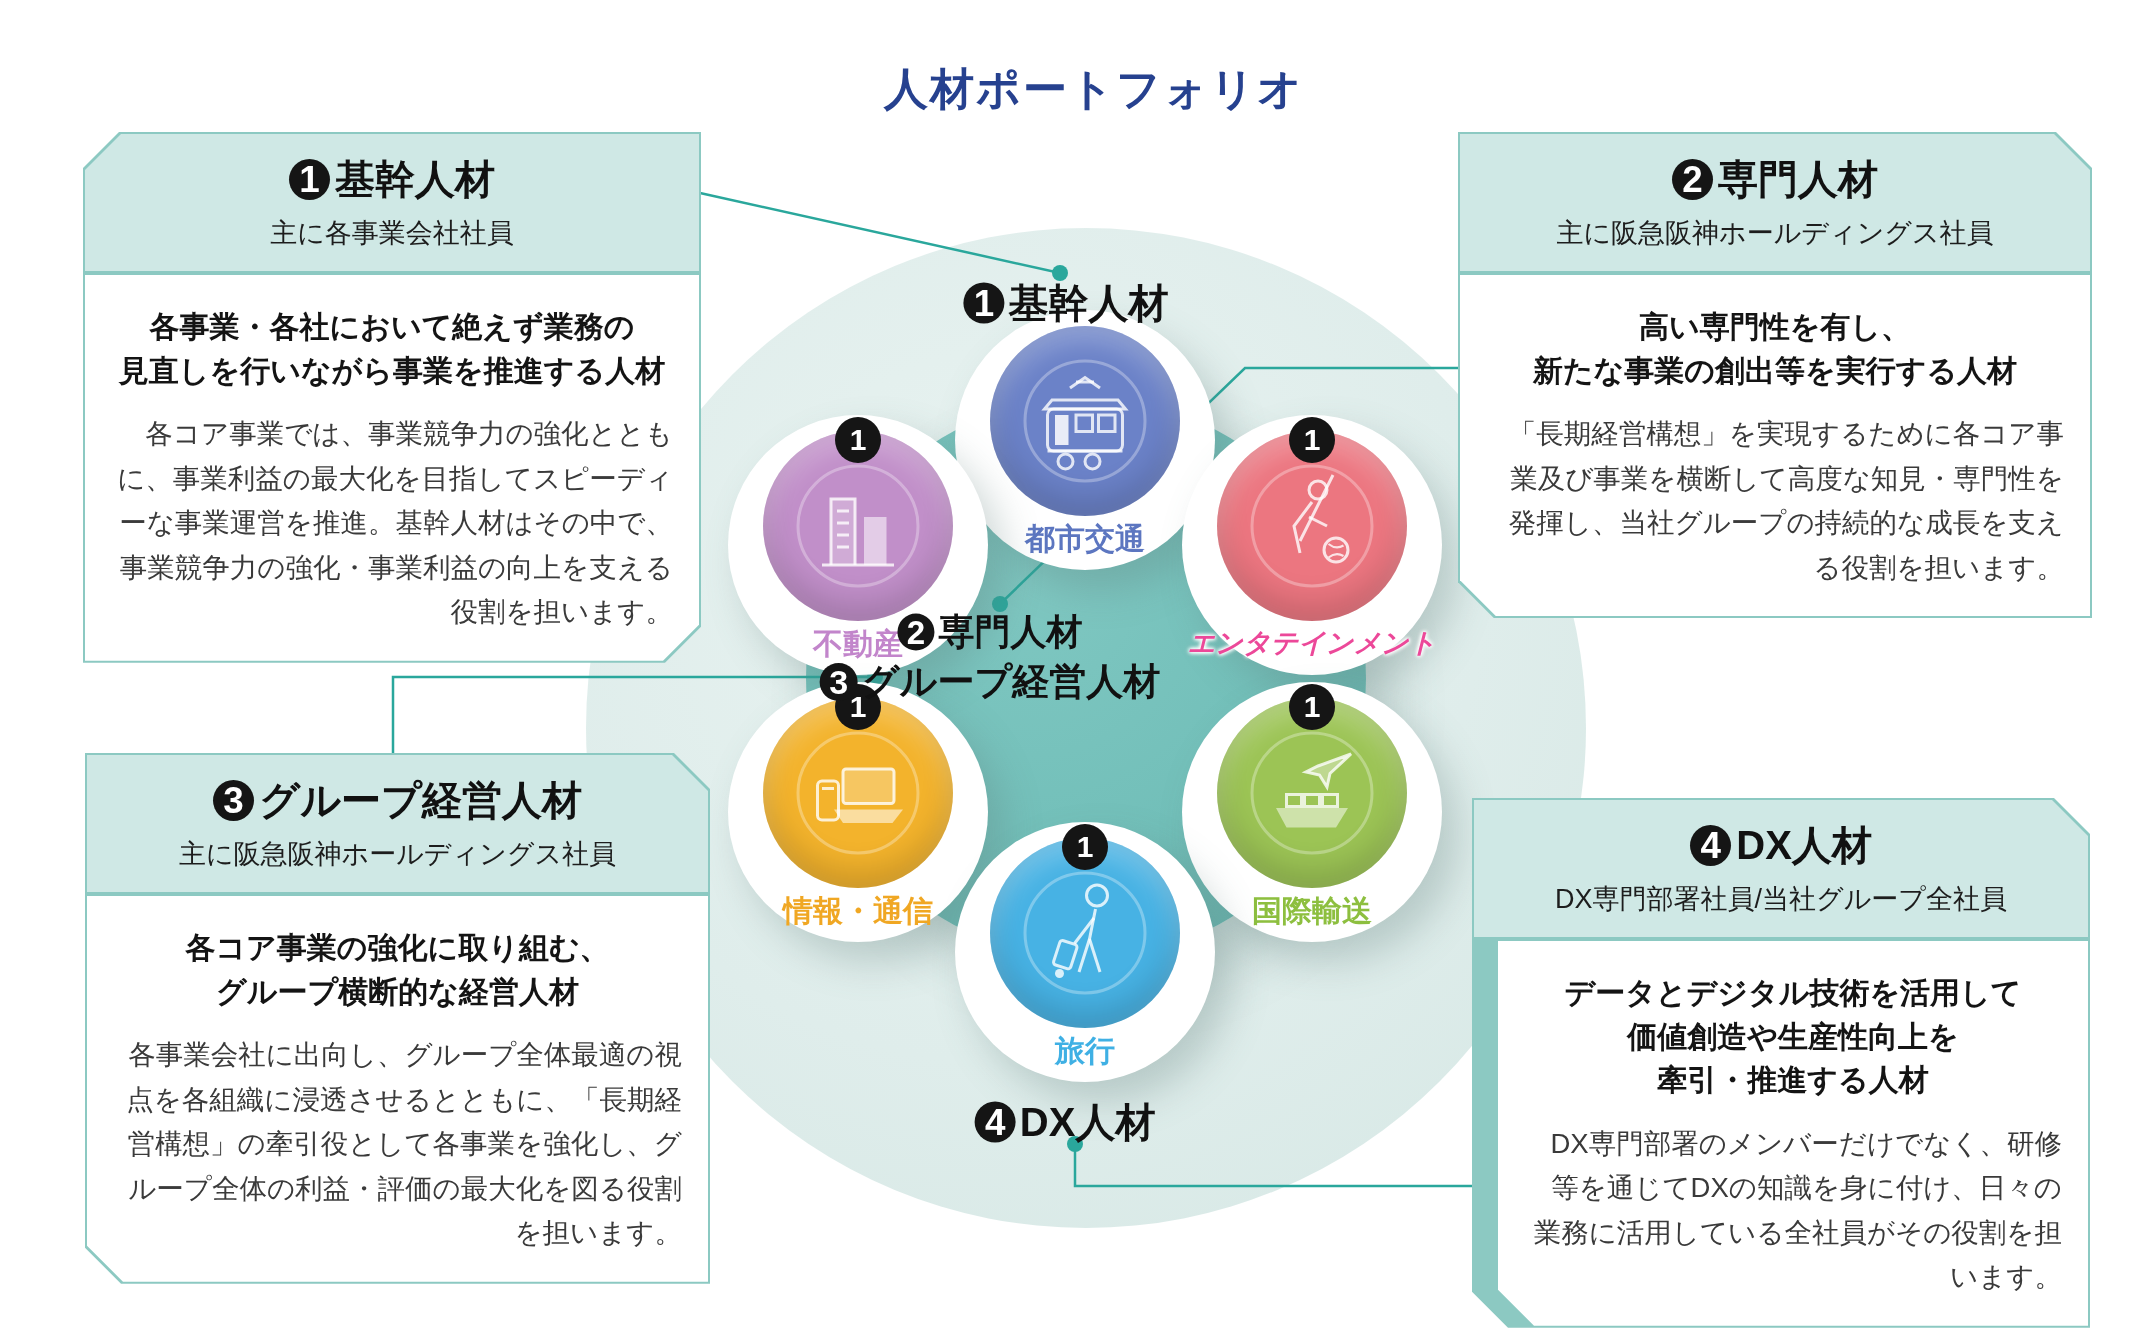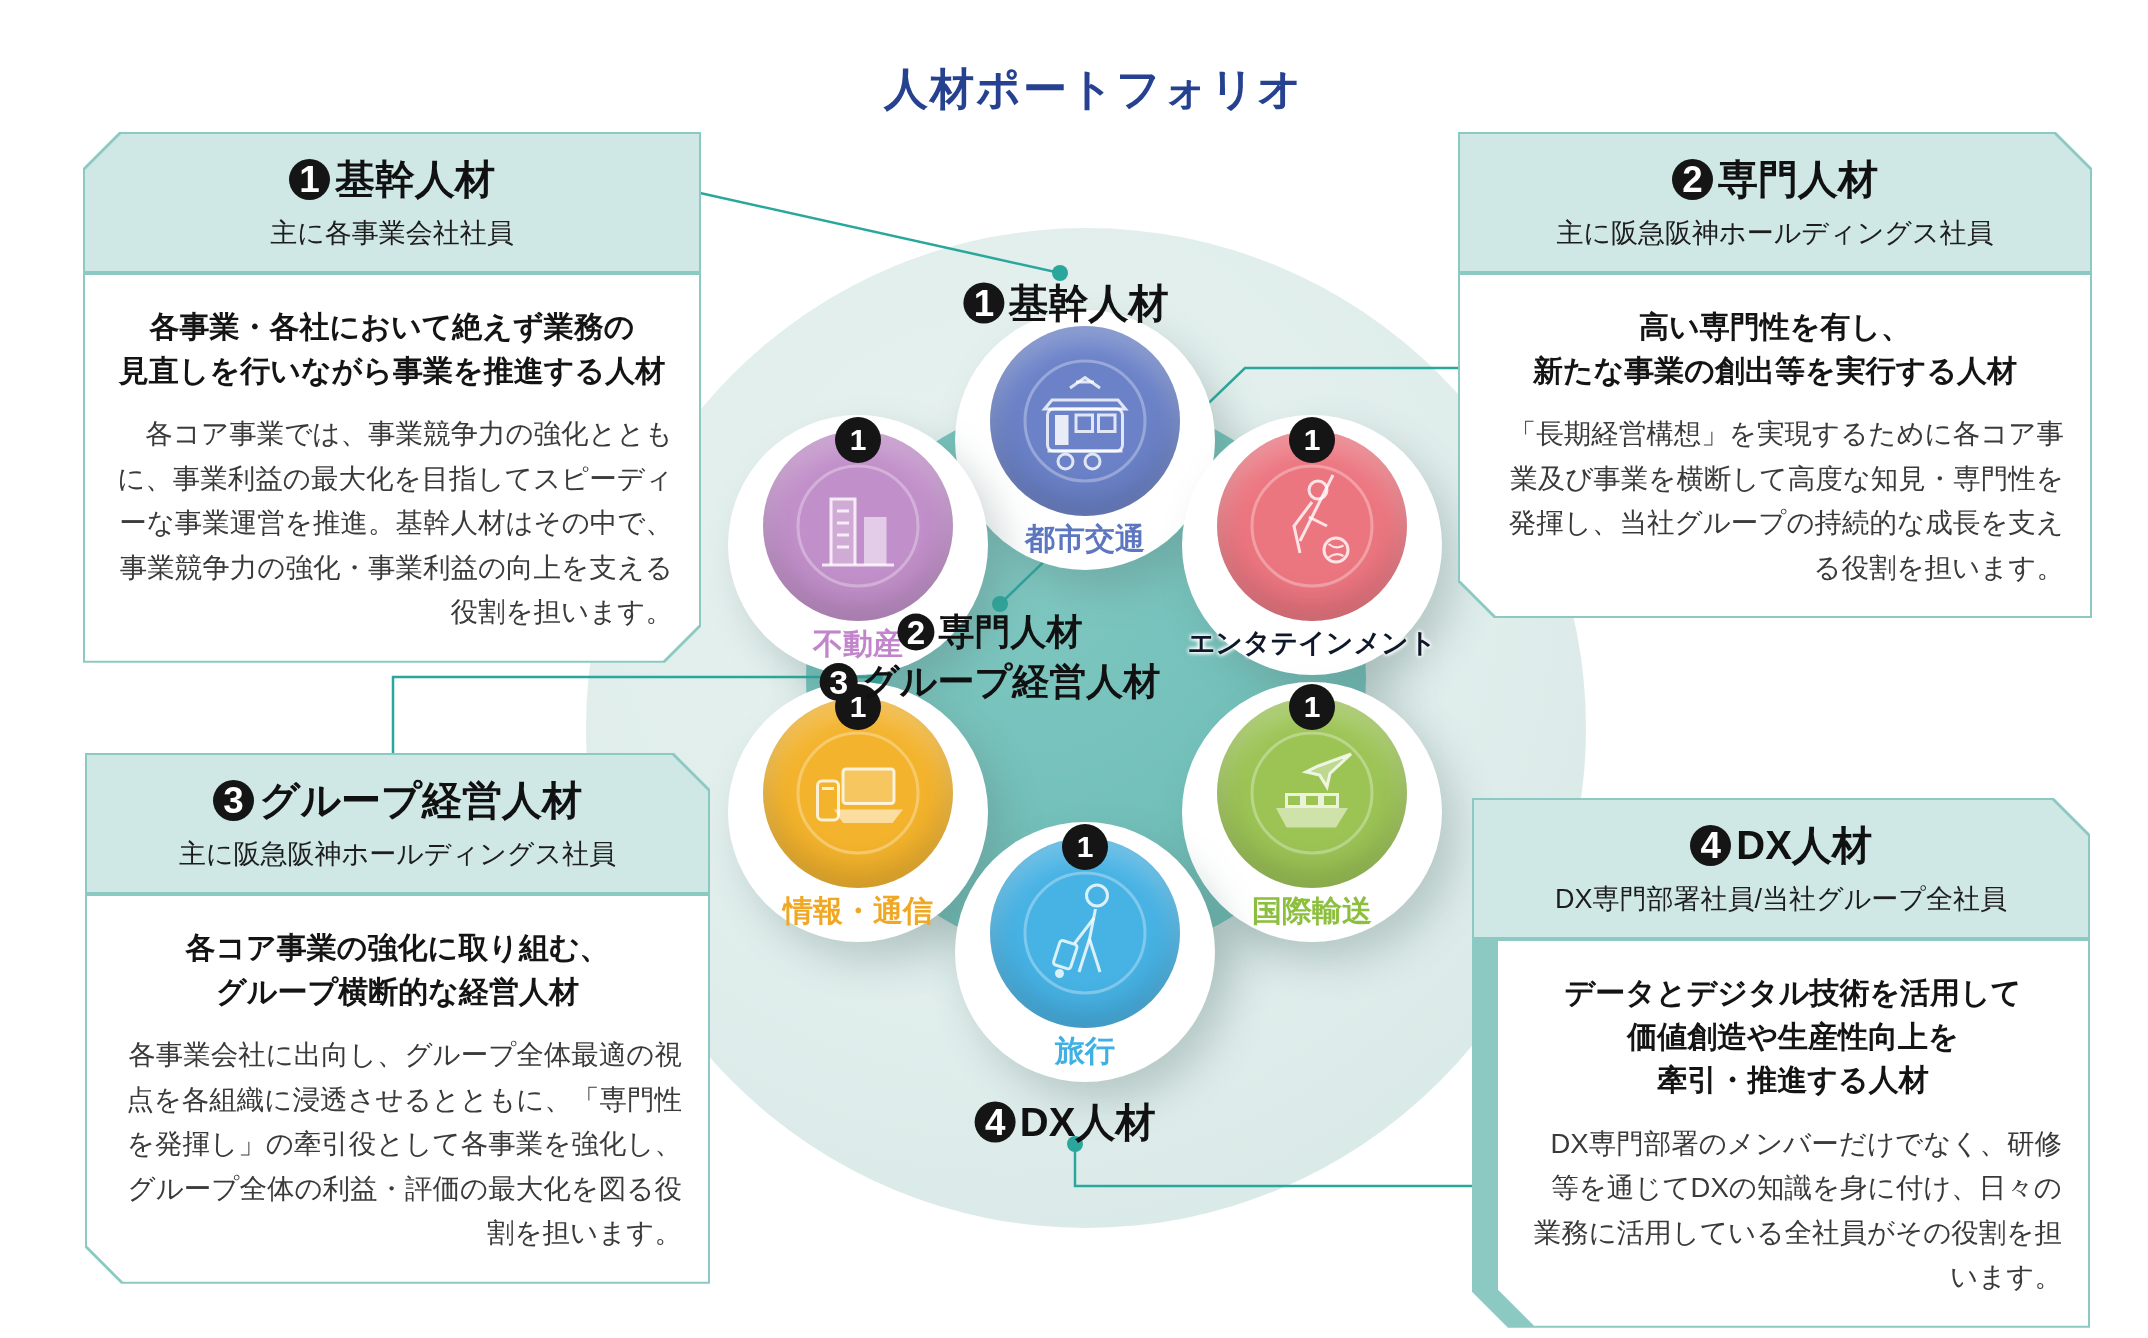--- a/index.html
+++ b/index.html
@@ -143,21 +143,21 @@
         <path d="M50 34 l-12 16 4 18"></path>
         <path d="M48 44 l12 6"></path>
         <line x1="64" y1="16" x2="42" y2="60"></line>
         <circle cx="66" cy="66" r="8"></circle>
         <path d="M61 62 q5 4 10 1 M61 71 q5 -4 10 -1" stroke-width="1.4"></path>
       </svg>
     </div>
     <div class="badge">
         <span>1</span>
       </div>
-    <div class="seg-label halo" style="color: #0f172a;">エンタテインメント</div>
+    <div class="seg-label halo" style="color: #ec4899; font-style: italic;">エンタテインメント</div>
   </div>
 
   <div class="seg seg-pos-info">
     <div class="seg-disc" style="background: rgb(243, 179, 44);">
       <svg width="150" height="150" viewBox="0 0 100 100" fill="none" stroke="rgba(255,255,255,.8)" stroke-width="2">
         <circle cx="50" cy="50" r="40" stroke="rgba(255,255,255,.3)"></circle>
         <rect x="40" y="34" width="34" height="23" rx="2" fill="rgba(255,255,255,.25)"></rect>
         <path d="M34 61 h46 l-7 9 H40 z" fill="rgba(255,255,255,.55)" stroke="none"></path>
         <rect x="23" y="42" width="14" height="26" rx="3"></rect>
         <line x1="26" y1="47" x2="34" y2="47"></line>
@@ -268,21 +268,21 @@
           <span class="nb">3</span>
             <span>グループ経営人材</span>
         </div>
         <div class="co-sub">主に阪急阪神ホールディングス社員</div>
       </div>
     </div>
     <div class="wrap cut-bl">
       <div class="co-body cut-bl">
         <div class="co-headline">各コア事業の強化に取り組む、
 グループ横断的な経営人材</div>
-        <div class="co-text">各事業会社に出向し、グループ全体最適の視点を各組織に浸透させるとともに、「専門性を発揮し」の牽引役として各事業を強化し、グループ全体の利益・評価の最大化を図る役割を担います。</div>
+        <div class="co-text">各事業会社に出向し、グループ全体最適の視点を各組織に浸透させるとともに、「長期経営構想」の牽引役として各事業を強化し、グループ全体の利益・評価の最大化を図る役割を担います。</div>
       </div>
     </div>
   </div>
 
   <div class="callout box4">
     <div class="wrap cut-tr">
       <div class="co-head cut-tr">
         <div class="co-title">
           <span class="nb">4</span>
             <span>DX人材</span>

